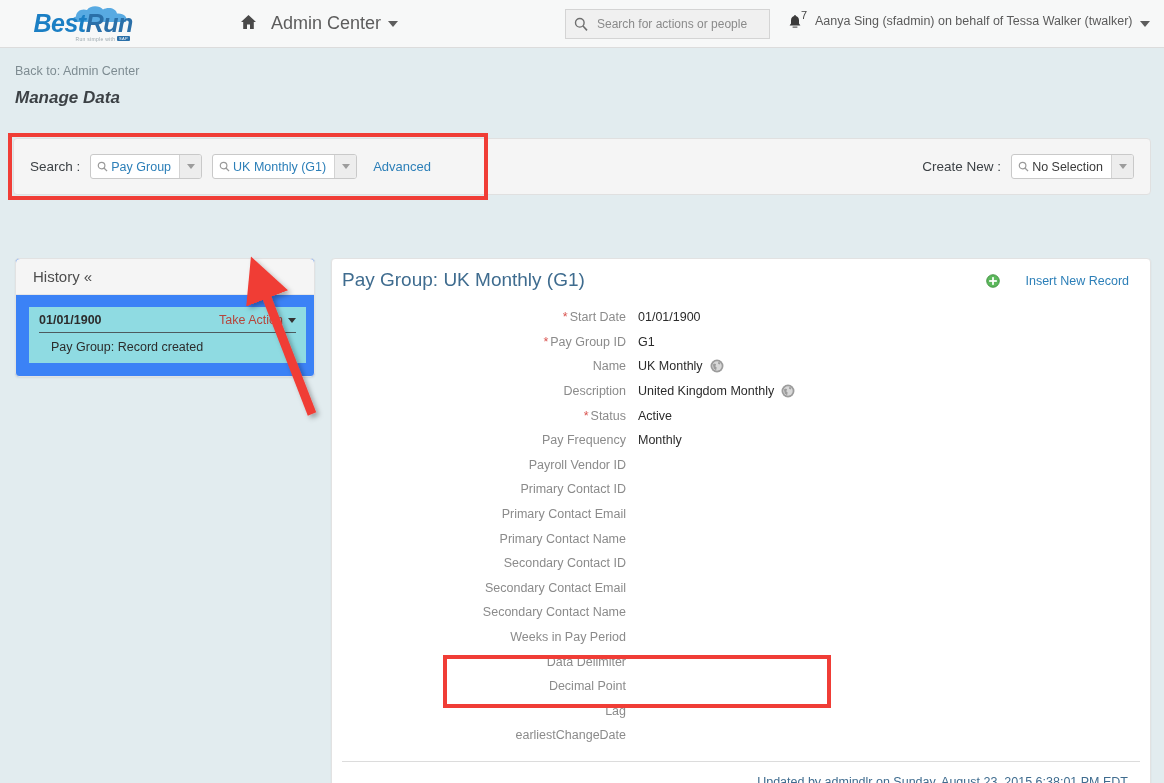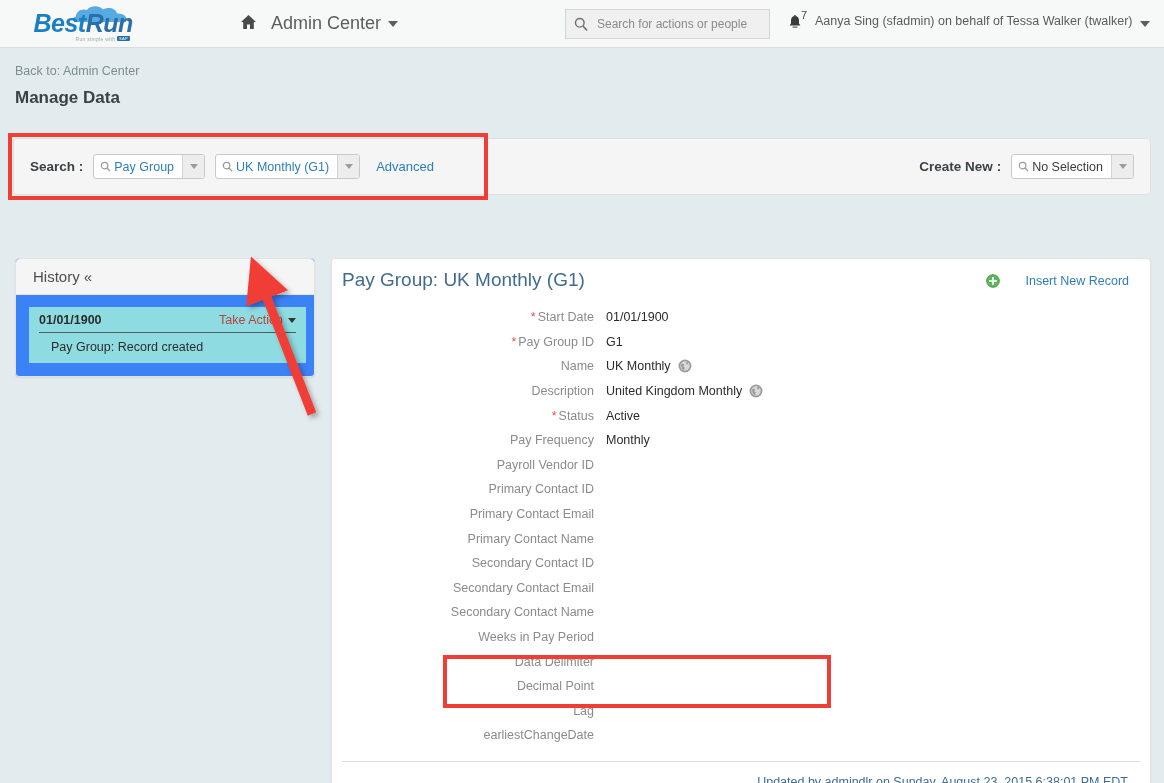--- a/index.html
+++ b/index.html
@@ -81,35 +81,35 @@
 
   
   .page { position: absolute; top: 48px; left: 0; width: 1164px; height: 735px; }
 
   .breadcrumb {
     position: absolute; left: 15px; top: 16px;
     font-size: 12.5px; color: #7e8c92; cursor: pointer;
   }
   .page-title {
     position: absolute; left: 15px; top: 40px;
-    font-size: 17px; font-weight: bold; color: #3c4145;
+    font-size: 17px; font-weight: bold; color: #3c4145; font-style: italic;
   }
 
   
   .searchpanel {
     position: absolute; left: 13px; top: 90px;
     width: 1138px; height: 57px;
     background: #f5f5f5; border: 1px solid #e0e0e0;
     border-radius: 4px;
   }
   .searchpanel-inner {
     display: flex; align-items: center; height: 100%;
     padding-left: 16px;
   }
-  .lbl-bold { font-size: 13.5px; font-weight: bold; color: #3c4145; }
+  .lbl-bold { font-size: 13.5px; font-weight: normal; color: #3c4145; }
 
   .combo {
     display: inline-flex; align-items: center; height: 25px;
     background: #fff; border: 1px solid #c9c9c9; border-radius: 3px;
     margin-left: 10px; cursor: pointer; overflow: hidden;
   }
   .combo .mag { padding: 0 3px 0 6px; color: #9a9a9a; display:flex; align-items:center; }
   .combo .val {
     font-size: 12.5px; color: #2c7fb8; padding-right: 8px; white-space: nowrap;
   }
@@ -174,21 +174,21 @@
   }
   .rec-title {
     position: absolute; left: 10px; top: 10px;
     font-size: 19px; color: #3f6c8f;
   }
   .insert-link {
     position: absolute; right: 21px; top: 15px;
     display: flex; align-items: center; gap: 25px;
     font-size: 12.5px; color: #2c7fb8; cursor: pointer;
   }
-  .fields { position: absolute; left: 0; top: 46px; width: 820px; }
+  .fields { position: absolute; left: 0; top: 46px; width: 820px; padding-left: 32px; }
   .frow { display: flex; align-items: center; height: 24.6px; }
   .flabel {
     width: 262px; text-align: right; font-size: 12.5px; color: #8b8b8b;
     white-space: nowrap; padding-right: 0;
   }
   .req { color: #d9534f; margin-right: 2px; }
   .fvalue {
     margin-left: 12px; font-size: 12.5px; color: #2b2b2b;
     display: flex; align-items: center; gap: 7px;
   }

